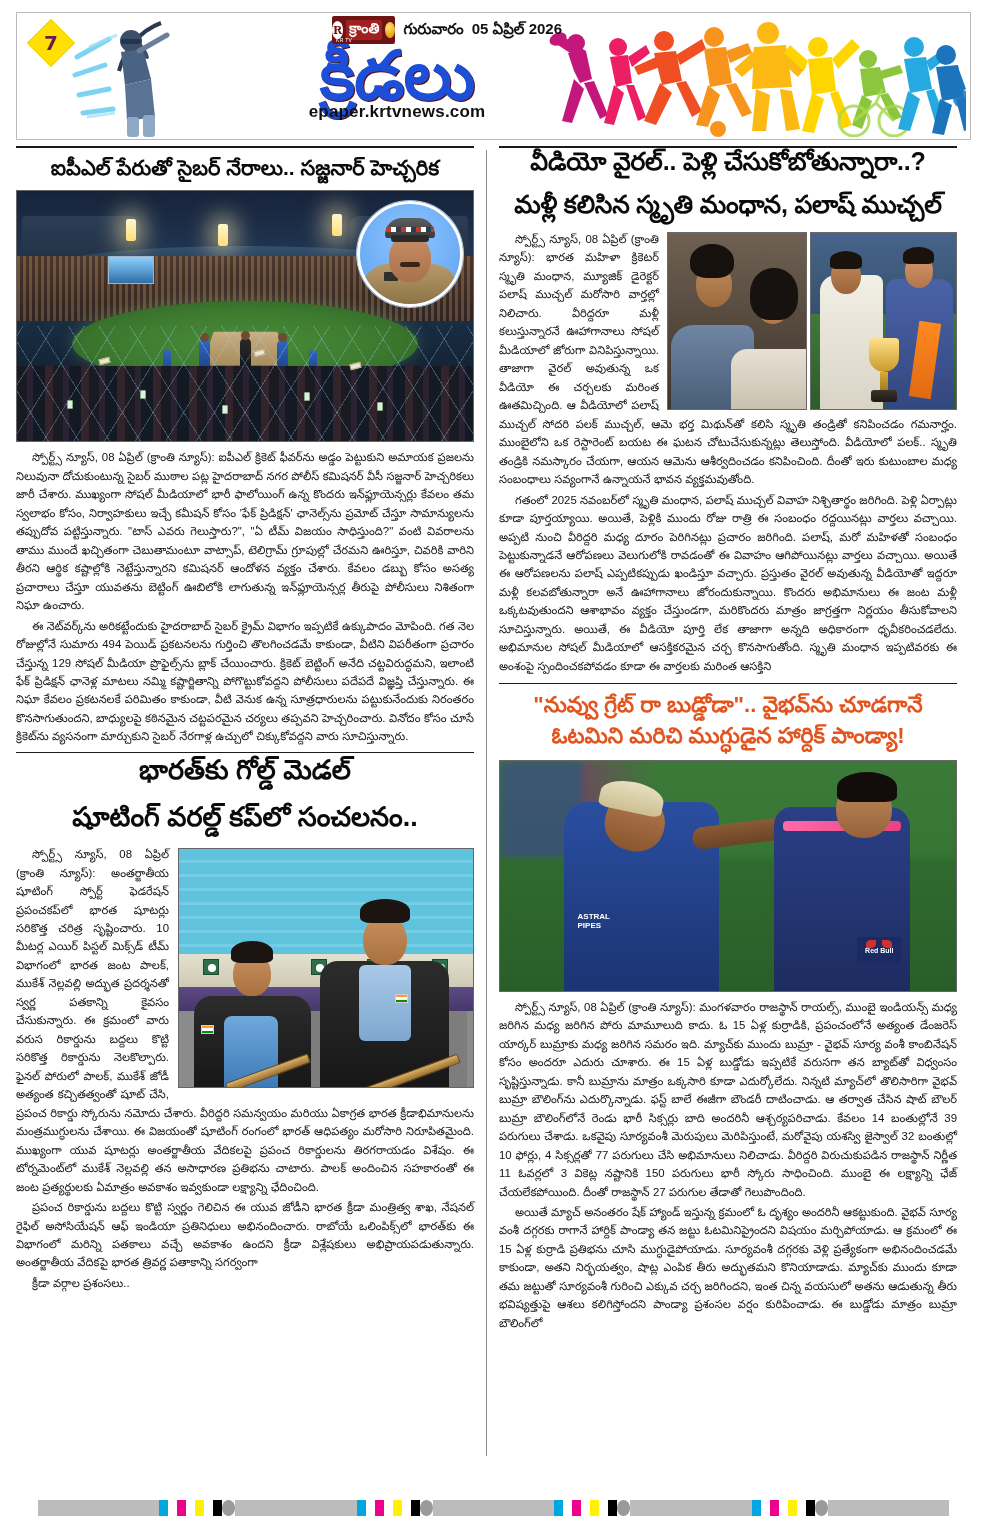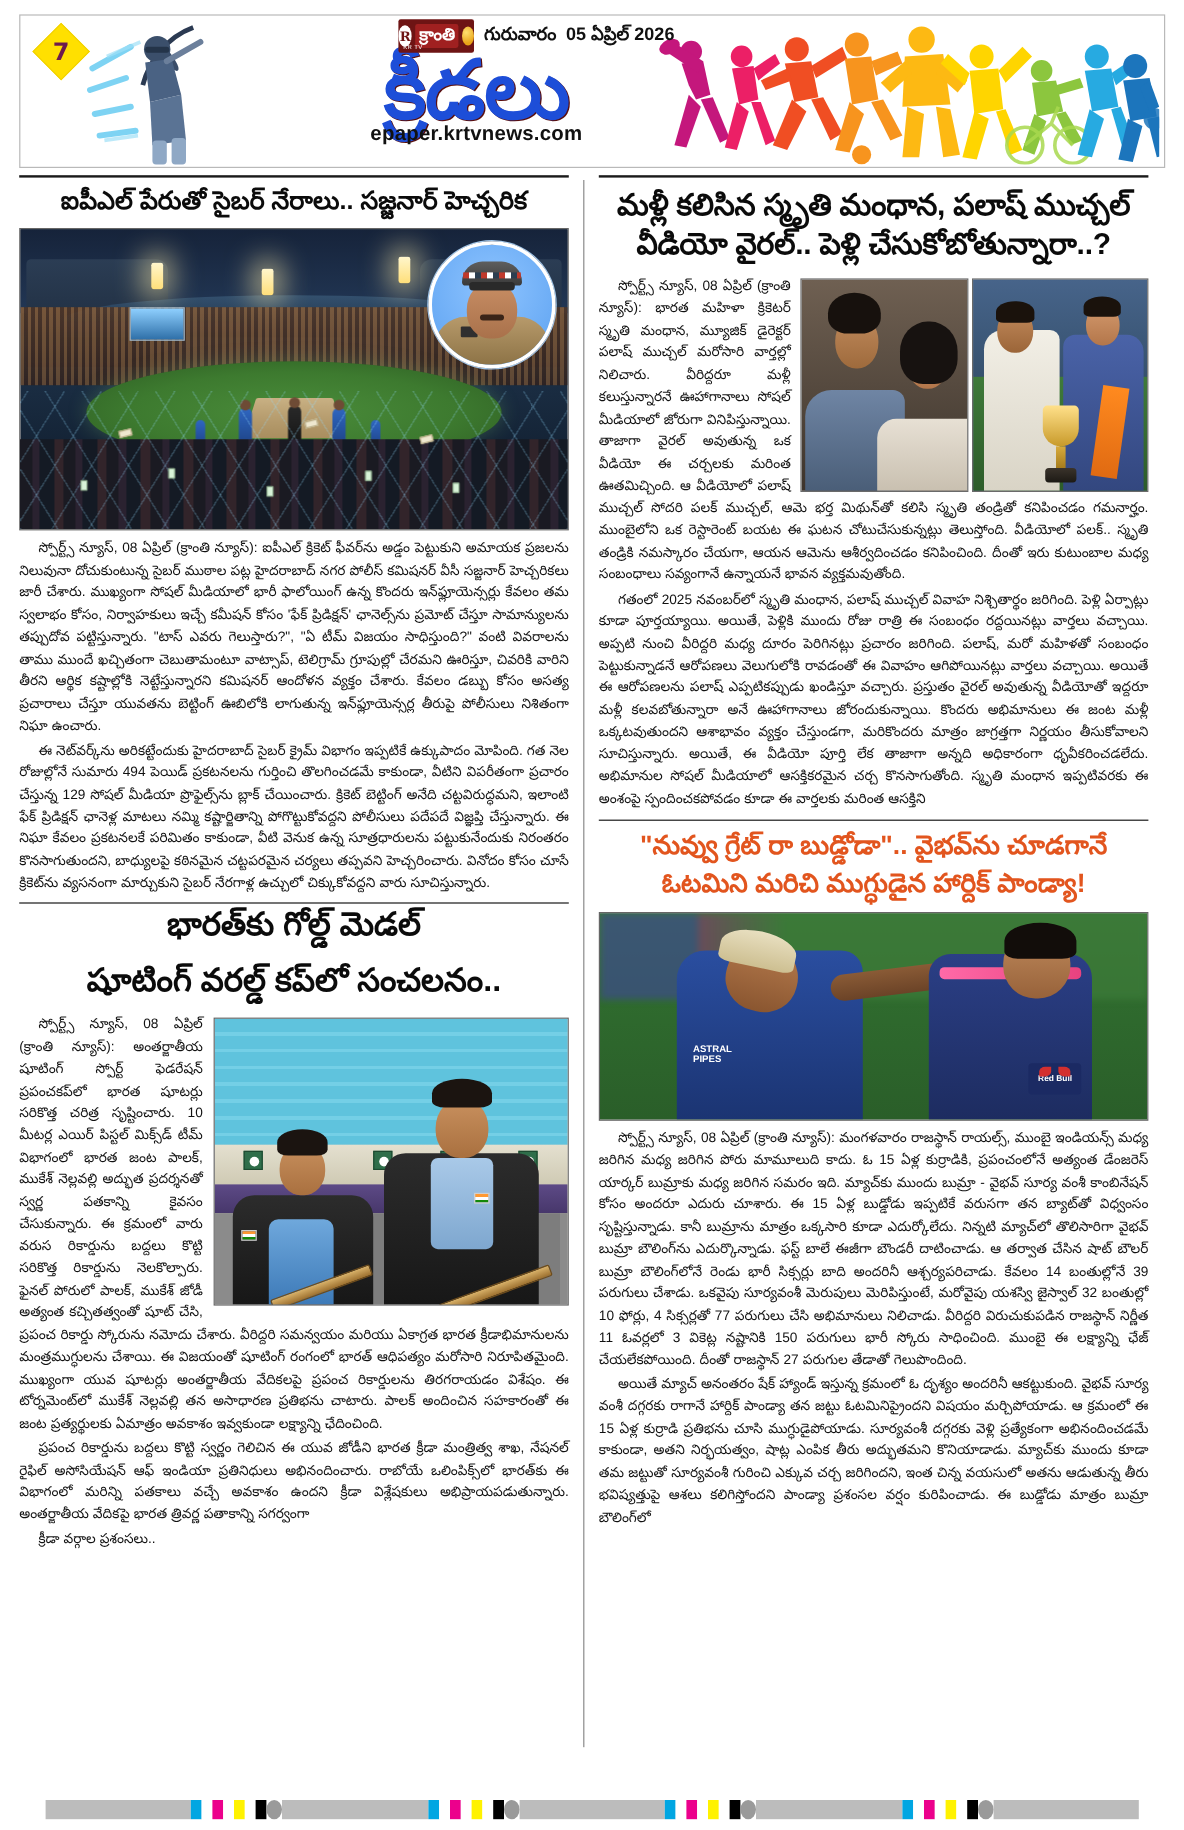--- a/index.html
+++ b/index.html
@@ -473,21 +473,21 @@
     position:absolute; left:11px; top:34px; width:8px; height:18px;
     background: linear-gradient(180deg,#d8ab3c,#a67c1d);
   }
   .cp-trophy-base {
     position:absolute; left:2px; bottom:0; width:26px; height:12px;
     background: linear-gradient(180deg,#3a332b,#1d1a15); border-radius:3px;
   }
 
   
   .pandya {
-    height: 174px;
+    height: 232px;
     background: linear-gradient(180deg,#3c7a39 0%, #2f6b2e 40%, #2a5e29 100%);
   }
   .pd-bg-blur {
     position:absolute; left:0; top:0; width:100%; height:42%;
     background: linear-gradient(90deg,#3d4c86 0 18%, #7a3f66 18%, #3c7a39 34%);
     filter: blur(3px); opacity:.75;
   }
   .pd-left-player {
     position:absolute; left:14%; bottom:0; width:34%; height:82%;
     background: linear-gradient(180deg,#2a4ea0,#1b3472);
@@ -826,22 +826,22 @@
         <p class="body">ప్రపంచ రికార్డును బద్దలు కొట్టి స్వర్ణం గెలిచిన ఈ యువ జోడీని భారత క్రీడా మంత్రిత్వ శాఖ, నేషనల్ రైఫిల్ అసోసియేషన్ ఆఫ్ ఇండియా ప్రతినిధులు అభినందించారు. రాబోయే ఒలింపిక్స్‌లో భారత్‌కు ఈ విభాగంలో మరిన్ని పతకాలు వచ్చే అవకాశం ఉందని క్రీడా విశ్లేషకులు అభిప్రాయపడుతున్నారు. అంతర్జాతీయ వేదికపై భారత త్రివర్ణ పతాకాన్ని సగర్వంగా</p>
         <p class="body">క్రీడా వర్గాల ప్రశంసలు..</p>
       </div>
     </div>
 
     <div class="col-divider"></div>
 
     <div class="col-right">
 
       <div class="hdr-rule"></div>
+      <h2 class="headline headline-lg" style="margin-top:-10px">వీడియో వైరల్.. పెళ్లి చేసుకోబోతున్నారా..?</h2>
       <h2 class="headline headline-lg">మళ్లీ కలిసిన స్మృతి మంధాన, పలాష్ ముచ్చల్</h2>
-      <h2 class="headline headline-lg" style="margin-top:-10px">వీడియో వైరల్.. పెళ్లి చేసుకోబోతున్నారా..?</h2>
 
       <div class="clearfix">
         <div class="couple-wrap">
           <div class="couple-a">
             <div class="cp-manA-body"></div>
             <div class="cp-womA-body"></div>
             <div class="cp-manA-face"></div>
             <div class="cp-manA-hair"></div>
             <div class="cp-womA-face"></div>
             <div class="cp-womA-hair"></div>

